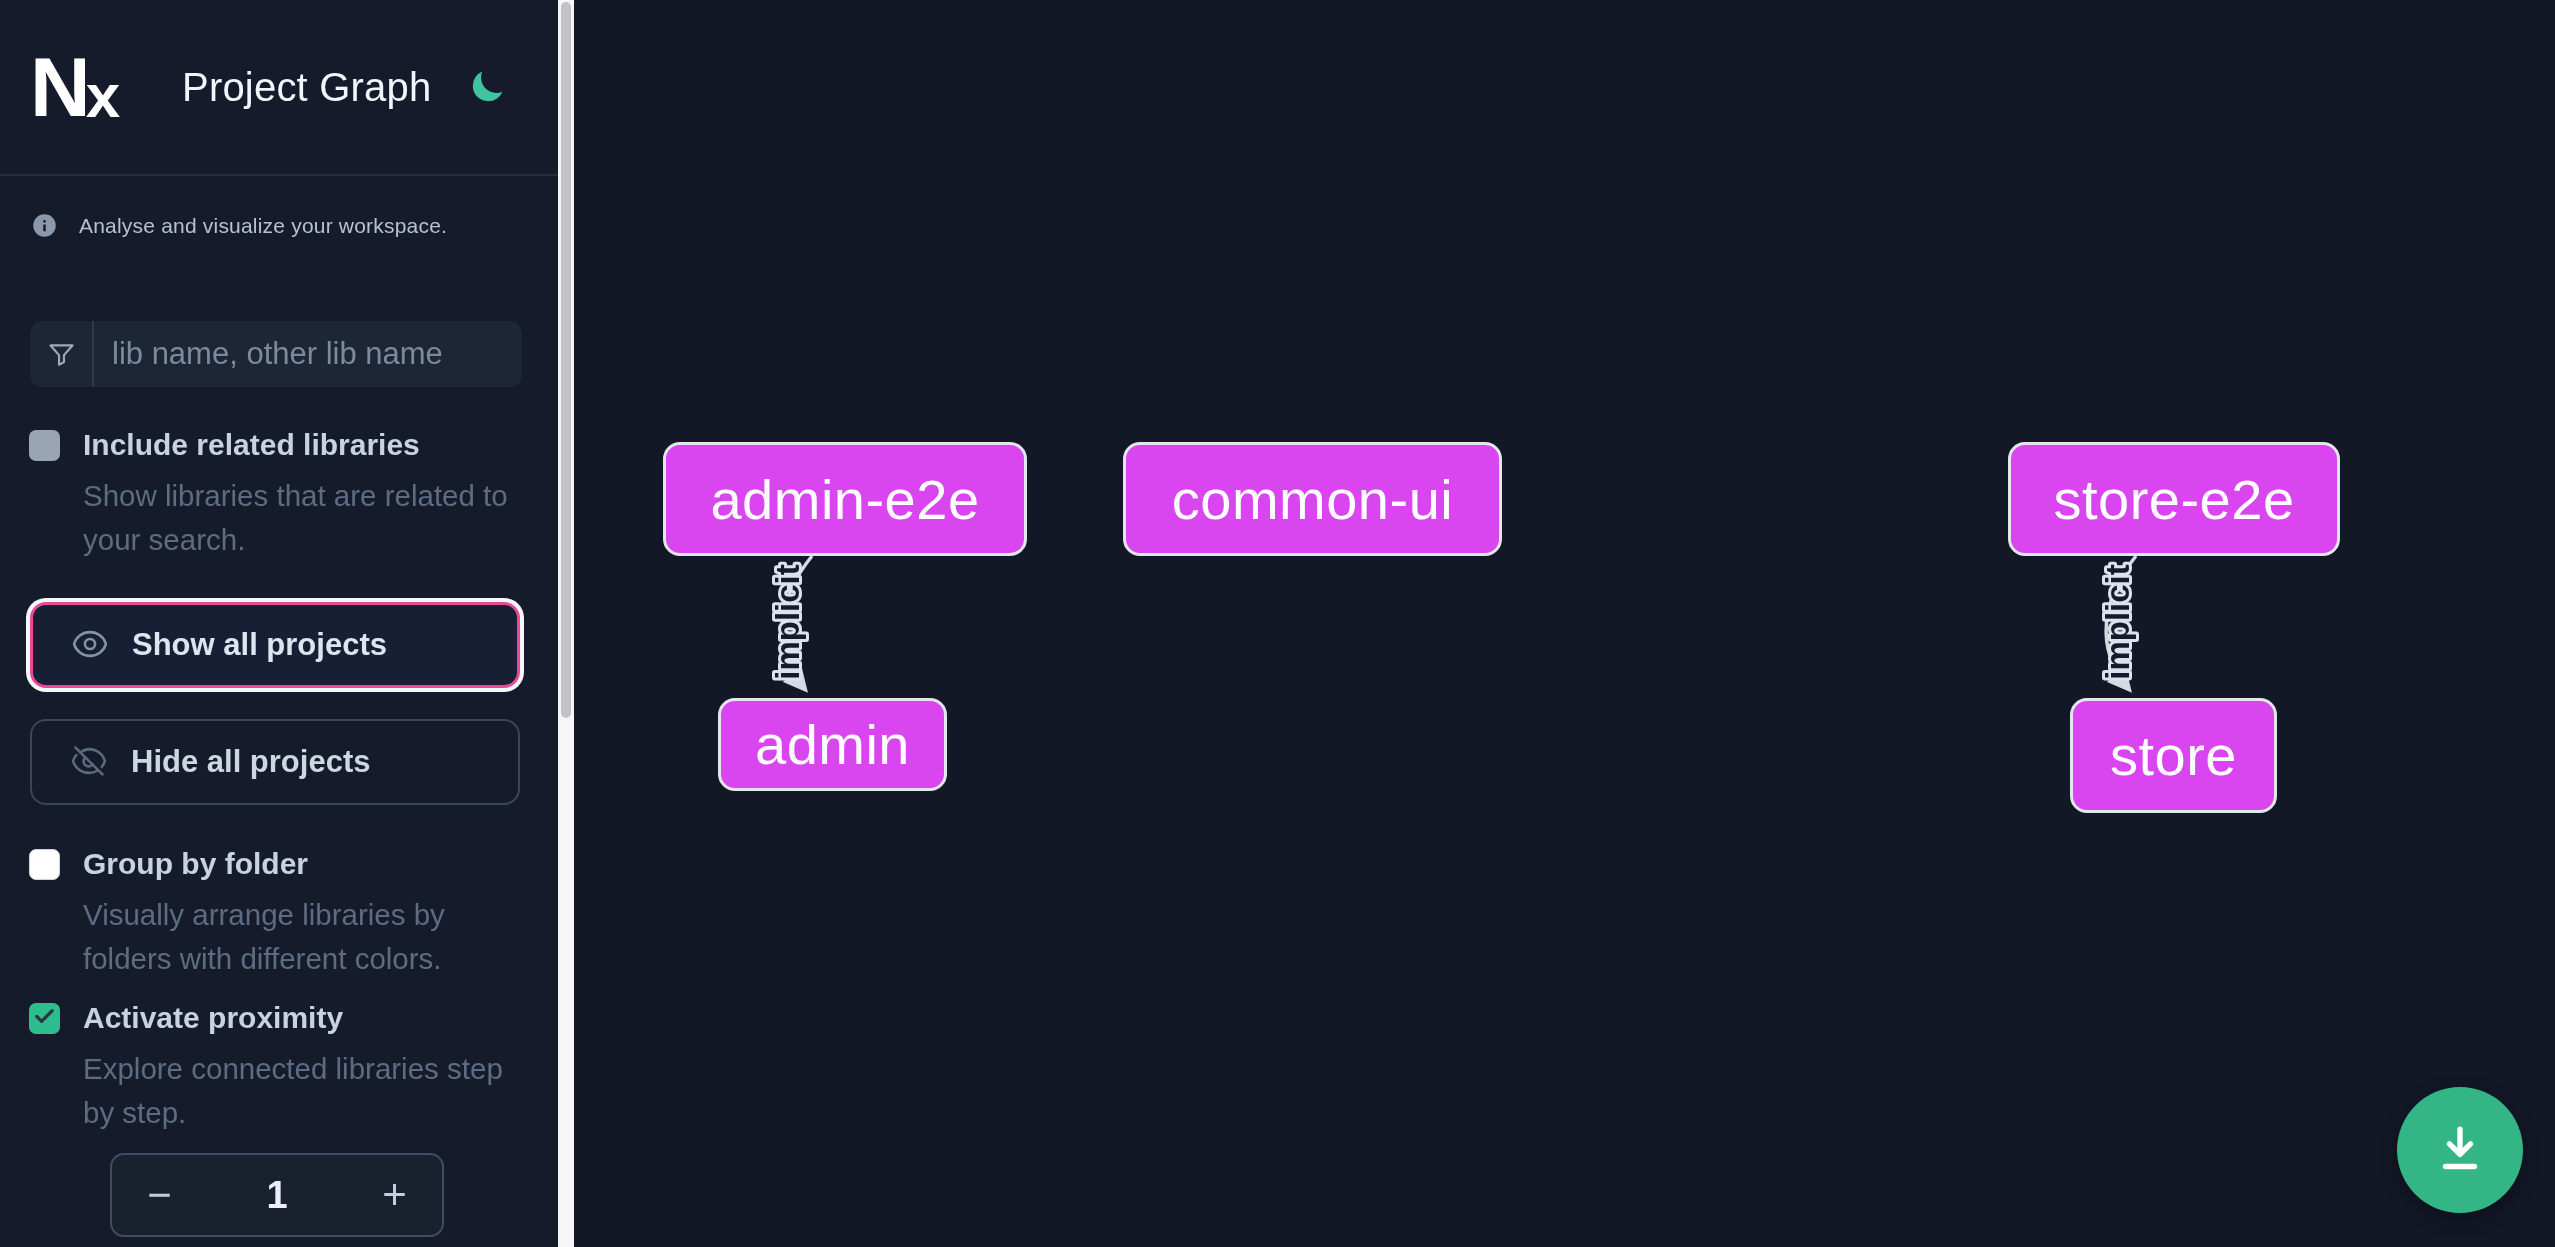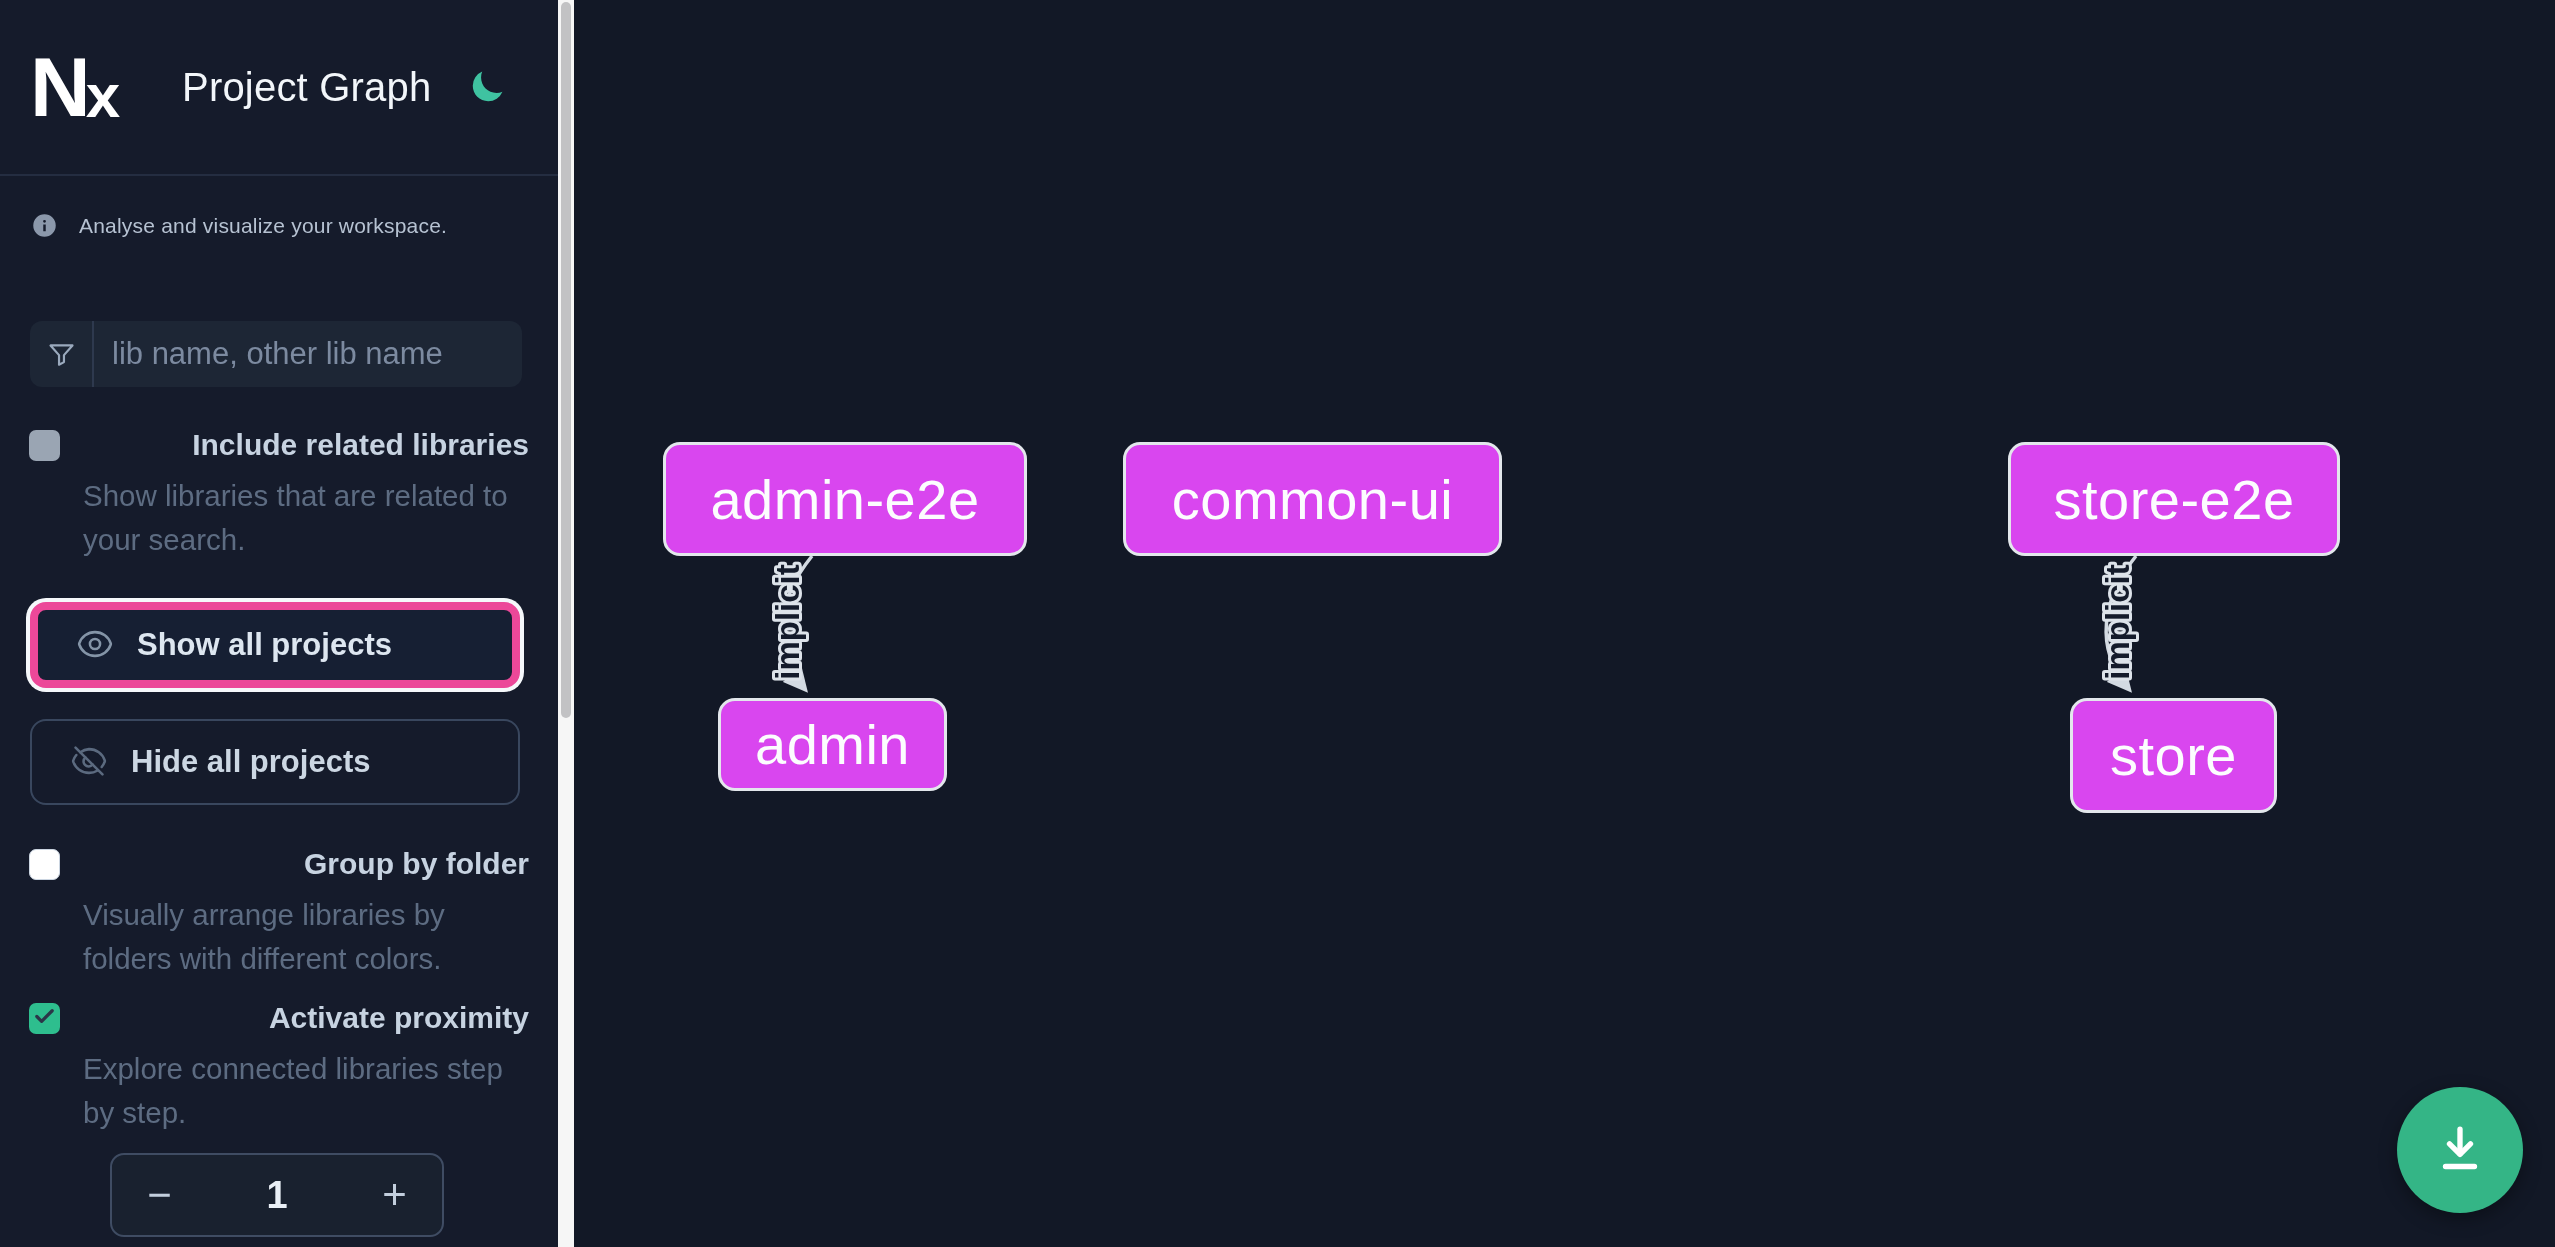--- a/index.html
+++ b/index.html
@@ -53,21 +53,21 @@
     border-right: 2px solid #2e394e; flex: 0 0 64px;
   }
   .search-icon-cell svg { width: 31px; height: 31px; }
   .search-input {
     flex: 1; background: transparent; border: none; outline: none;
     font-family: inherit; font-size: 31px; color: #e2e8f0; padding: 0 18px;
   }
   .search-input::placeholder { color: #7c8aa0; opacity: 1; }
 
   .opt-block { margin-left: 29px; width: 500px; }
-  .opt-row { display: flex; align-items: center; gap: 32px; justify-content: space-between; }
+  .opt-row { display: flex; align-items: center; gap: 23px; }
   .checkbox {
     width: 31px; height: 31px; border-radius: 7px; flex: 0 0 31px;
     display: flex; align-items: center; justify-content: center; cursor: pointer;
   }
   .cb-muted { background: #9aa5b3; }
   .cb-white { background: #ffffff; border: 1px solid #cbd5e1; }
   .cb-green { background: #2ebe8e; }
   .cb-green svg { width: 23px; height: 23px; }
   .opt-label { font-size: 30px; font-weight: 700; color: #c7d3e1; cursor: pointer; }
   .opt-desc {
@@ -81,21 +81,21 @@
   .sb-btn {
     display: flex; align-items: center; gap: 23px;
     width: 490px; height: 86px; margin-left: 30px;
     border-radius: 16px; background: transparent; cursor: pointer;
     padding: 0 0 0 38px; font-family: inherit;
   }
   .sb-btn svg { width: 38px; height: 38px; flex: 0 0 38px; }
   .sb-btn .btn-label { font-size: 31px; font-weight: 600; }
   .btn-show {
     margin-top: 40px; background: #161f33;
-    border: 8px solid #ec4899; box-shadow: 0 0 0 4px #f5f8fb;
+    border: 3px solid #ec4899; box-shadow: 0 0 0 4px #f5f8fb;
   }
   .btn-show .btn-label { color: #dde6f0; }
   .btn-hide {
     margin-top: 31px; border: 2px solid #39475e;
   }
   .btn-hide .btn-label { color: #ccd7e3; }
 
   .stepper {
     margin: 18px 0 0 110px; width: 334px; height: 84px;
     border: 2px solid #3f4c63; border-radius: 14px;

